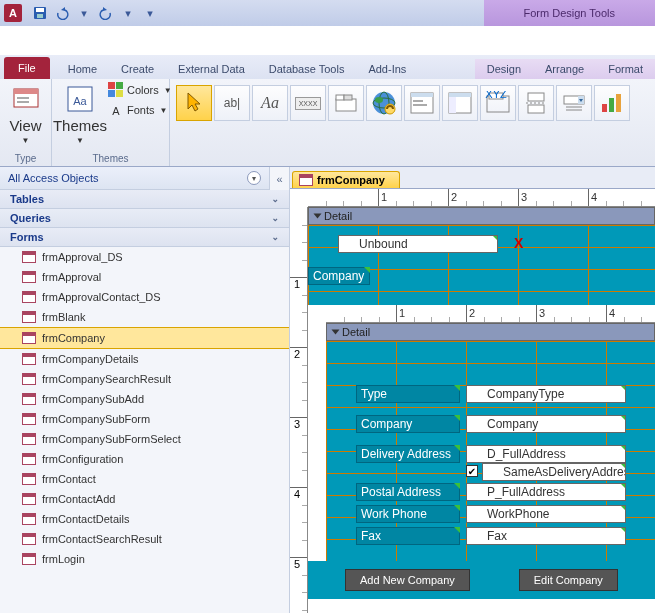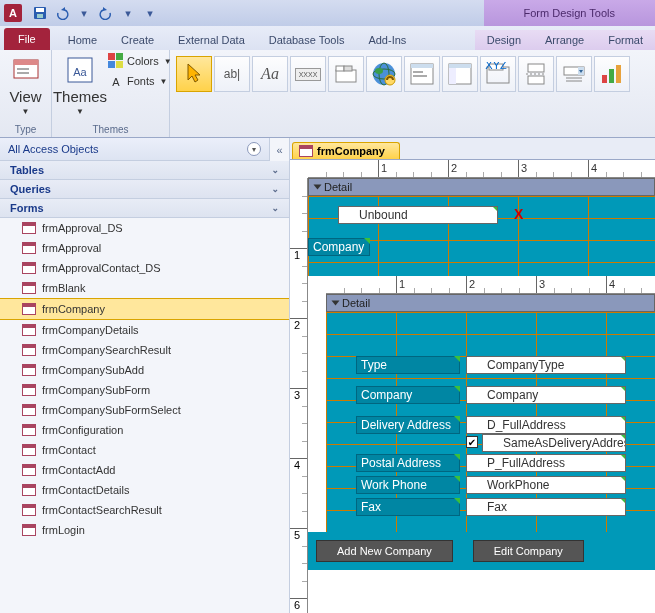--- a/index.html
+++ b/index.html
@@ -6,21 +6,21 @@
 body { width: 655px; height: 613px; background: #fff; overflow: hidden; position: relative; }
 
 
 .titlebar { height: 26px; background: linear-gradient(#d4dcf0, #c0cce8); display: flex; align-items: center; position: relative; }
 .app-icon { width: 18px; height: 18px; margin: 0 4px; background: #a3233c; color: #fff; font-weight: bold; text-align: center; line-height: 18px; border-radius: 2px; font-size: 11px; }
 .qat { display: flex; gap: 2px; align-items: center; margin-left: 4px; }
 .qat-btn { width: 20px; height: 20px; display: flex; align-items: center; justify-content: center; color: #3b5998; }
 .context-tab { position: absolute; right: 0; top: 0; height: 26px; background: linear-gradient(#c9a9e8, #b896dd); padding: 0 40px; line-height: 26px; color: #4b2a6b; font-size: 11px; }
 
 
-.tabstrip { height: 24px; background: linear-gradient(#e8ecf8, #dce2f2); display: flex; align-items: end; padding-left: 4px; }
+.tabstrip { height: 24px; background: linear-gradient(#e8ecf8, #dce2f2); display: flex; align-items: end; padding-left: 4px; margin-top: 29px; }
 .file-tab { background: #a3233c; color: #fff; padding: 4px 14px; height: 22px; line-height: 14px; border-radius: 3px 3px 0 0; margin-right: 6px; }
 .tab { padding: 4px 12px; color: #3b4a6b; cursor: default; }
 .tab.ctx { background: linear-gradient(#e8dcf4, #dcccee); }
 
 
 .ribbon { height: 88px; background: linear-gradient(#f2f4fa, #e4e8f2); border-bottom: 1px solid #9aa8c8; display: flex; }
 .group { border-right: 1px solid #c4cee0; padding: 2px 6px; display: flex; flex-direction: column; }
 .group-label { text-align: center; color: #5a6b8c; font-size: 10px; margin-top: auto; }
 .group-body { display: flex; gap: 4px; align-items: flex-start; flex: 1; }
 .big-btn { display: flex; flex-direction: column; align-items: center; width: 44px; padding: 2px; gap: 2px; }
@@ -62,21 +62,21 @@
 .ruler-v .tick span { position: absolute; left: 4px; top: 0; }
 .section-bar { background: #8a98bb; color: #222; padding: 2px 6px; font-size: 11px; border: 1px solid #666; margin-left: 18px; display: flex; align-items: center; gap: 4px; }
 .section-bar .arrow { width: 0; height: 0; border-top: 4px solid transparent; border-bottom: 4px solid transparent; border-left: 5px solid #333; display: inline-block; transform: rotate(90deg); }
 .canvas { margin-left: 18px; background: #0099b8; background-image: linear-gradient(#cc7a00 1px, transparent 1px), linear-gradient(90deg, #cc7a00 1px, transparent 1px); background-size: 70px 22px; position: relative; }
 .txtbox { position: absolute; background: #fff; border: 1px solid #666; padding: 1px 20px; font-size: 12px; height: 18px; overflow: hidden; color: #333;}
 .lbl { position: absolute; background: #0086a3; border: 1px solid #006680; color: #fff; padding: 1px 4px; font-size: 12px; height: 18px; }
 .tri { position: absolute; right: -1px; top: -1px; width: 0; height: 0; border-left: 6px solid transparent; border-top: 6px solid #3bbf3b; }
 .close-x { position: absolute; color: #cc0000; font-weight: bold; font-size: 14px; }
 .chk { position: absolute; width: 12px; height: 12px; background: #fff; border: 1px solid #333; display: flex; align-items: center; justify-content: center; font-size: 10px; }
 .footer-btns { margin-left: 18px; background: #0099b8; padding: 8px; display: flex; gap: 20px; }
-.footer-btn { background: #555; color: #fff; padding: 4px 20px; border: 1px solid #333; font-size: 11px; }
+.footer-btn { background: #555; color: #fff; padding: 4px 14px; border: 1px solid #333; font-size: 11px; margin-left: 29px; }
 
 svg { display: block; }
 </style>
 </head>
 <body>
 
 <div class="titlebar">
   <div class="app-icon">A</div>
   <div class="qat">
     <div class="qat-btn">

